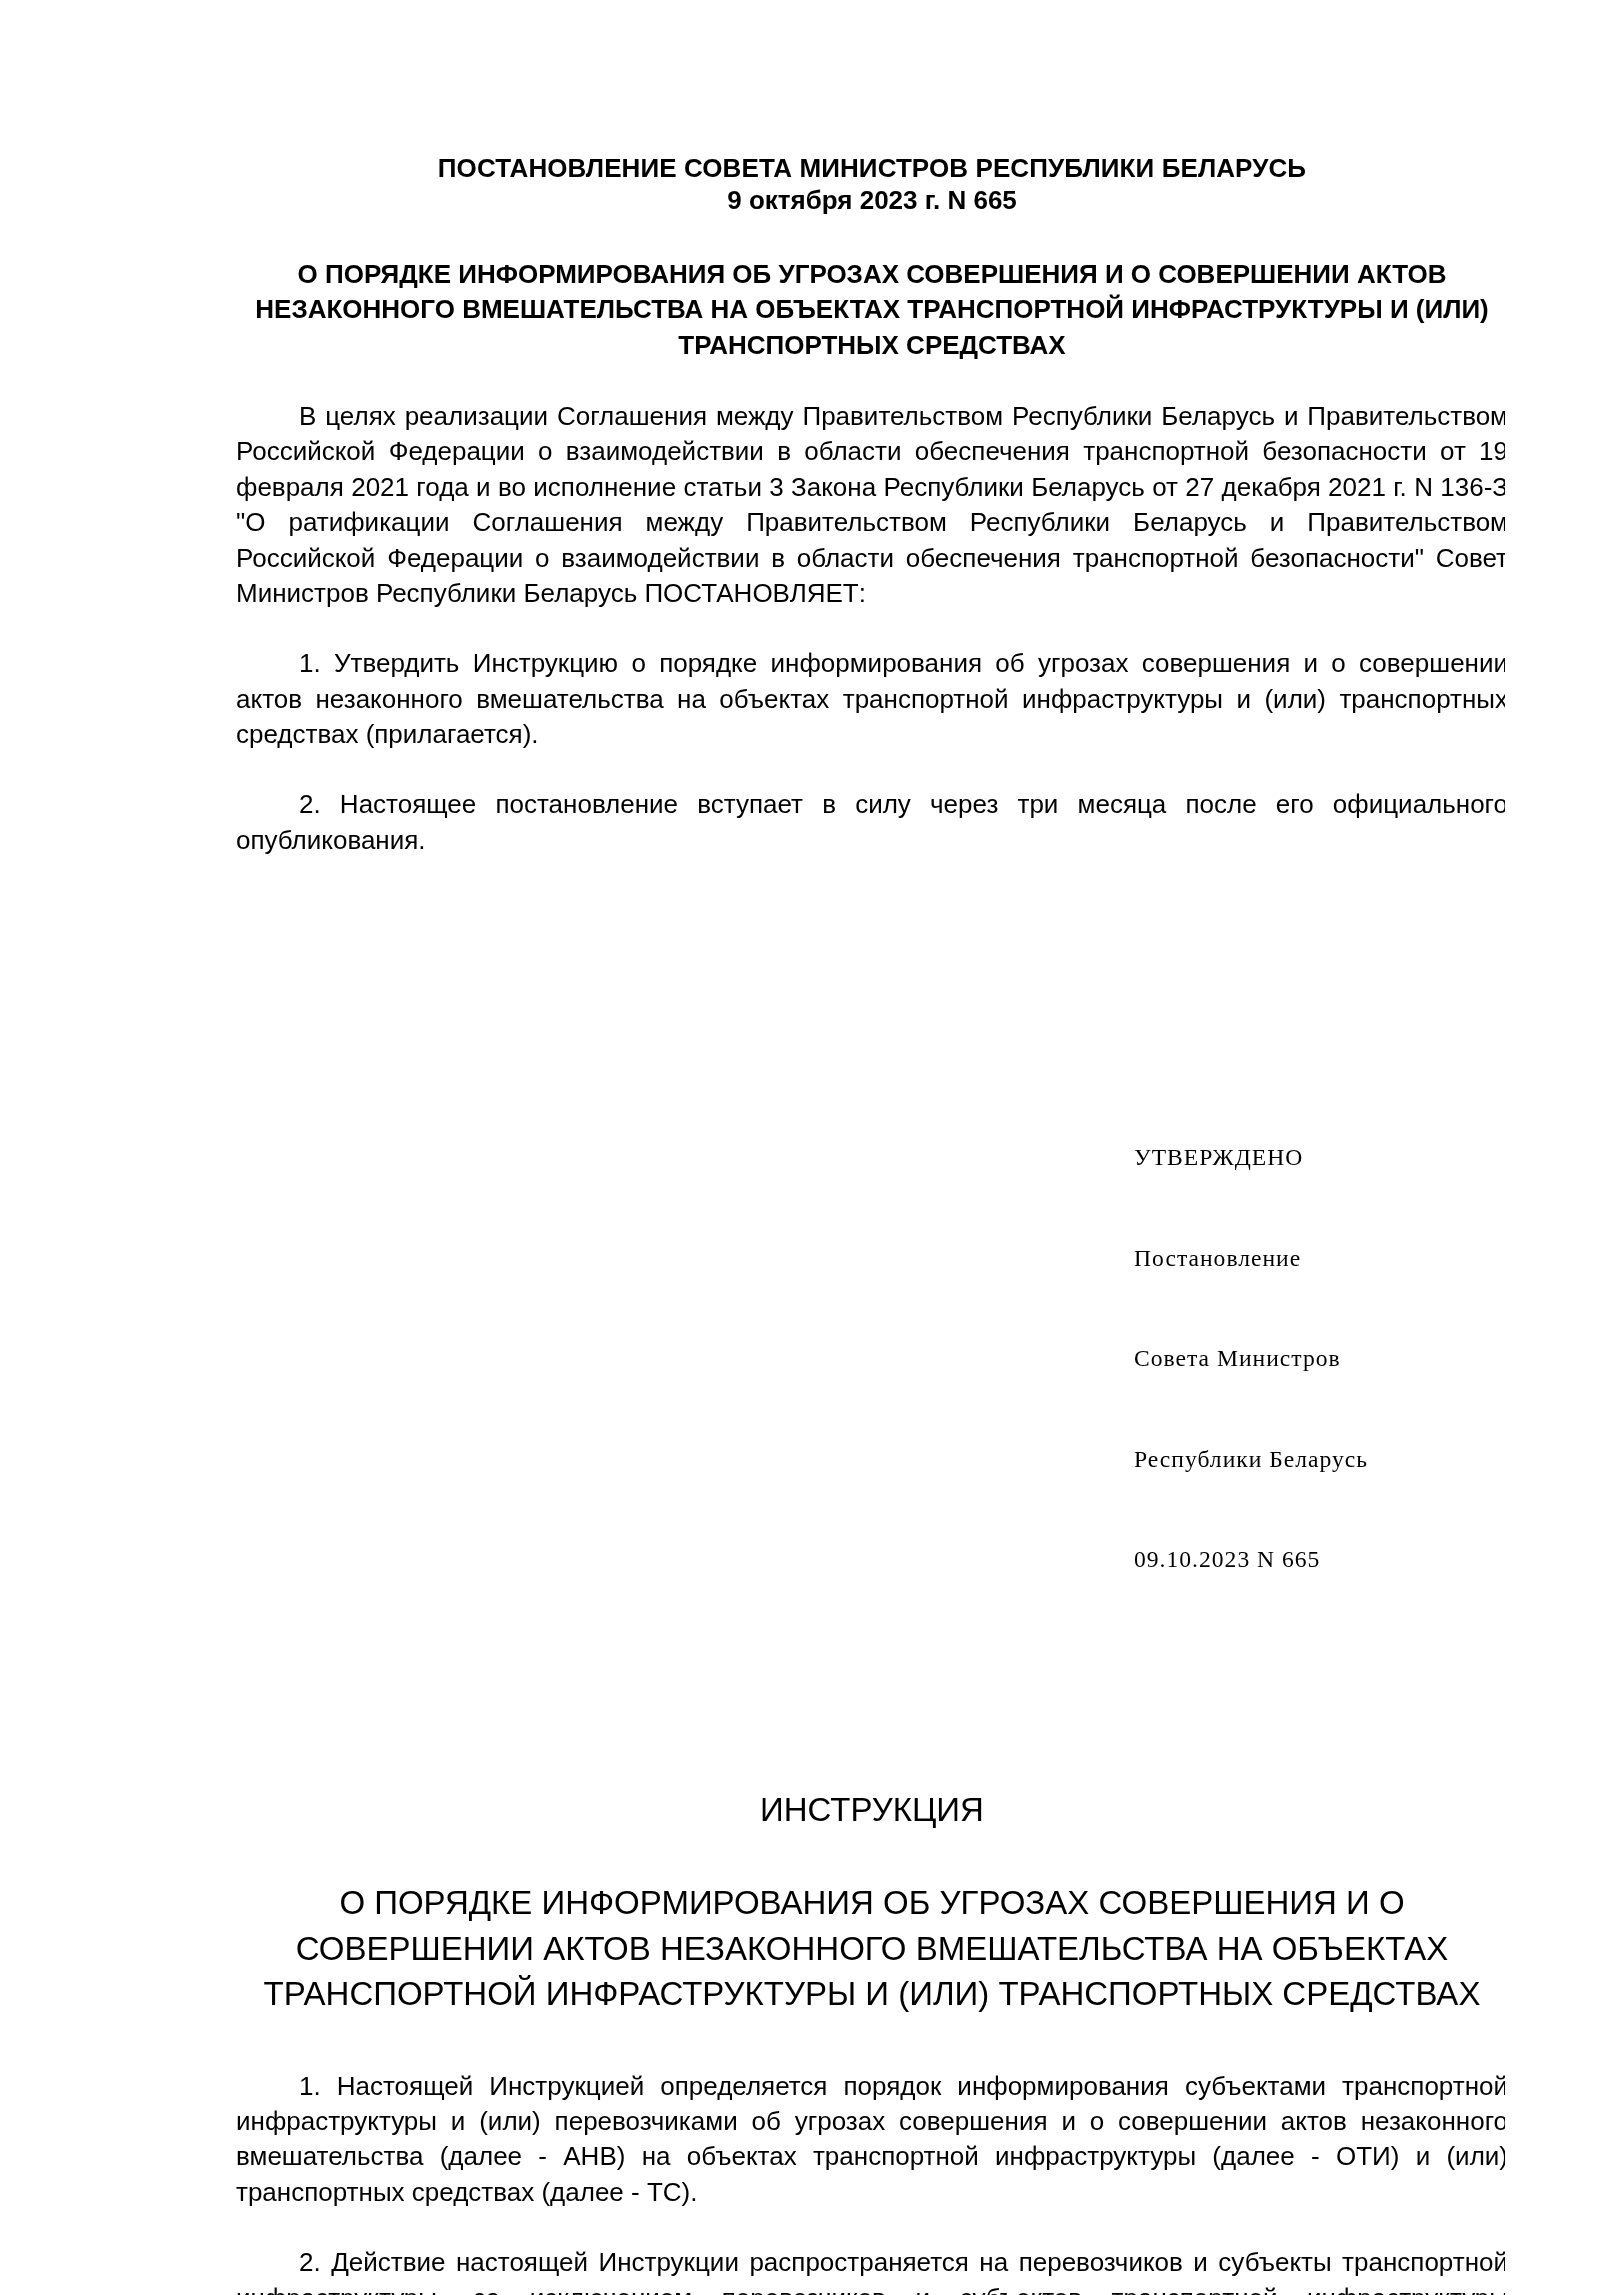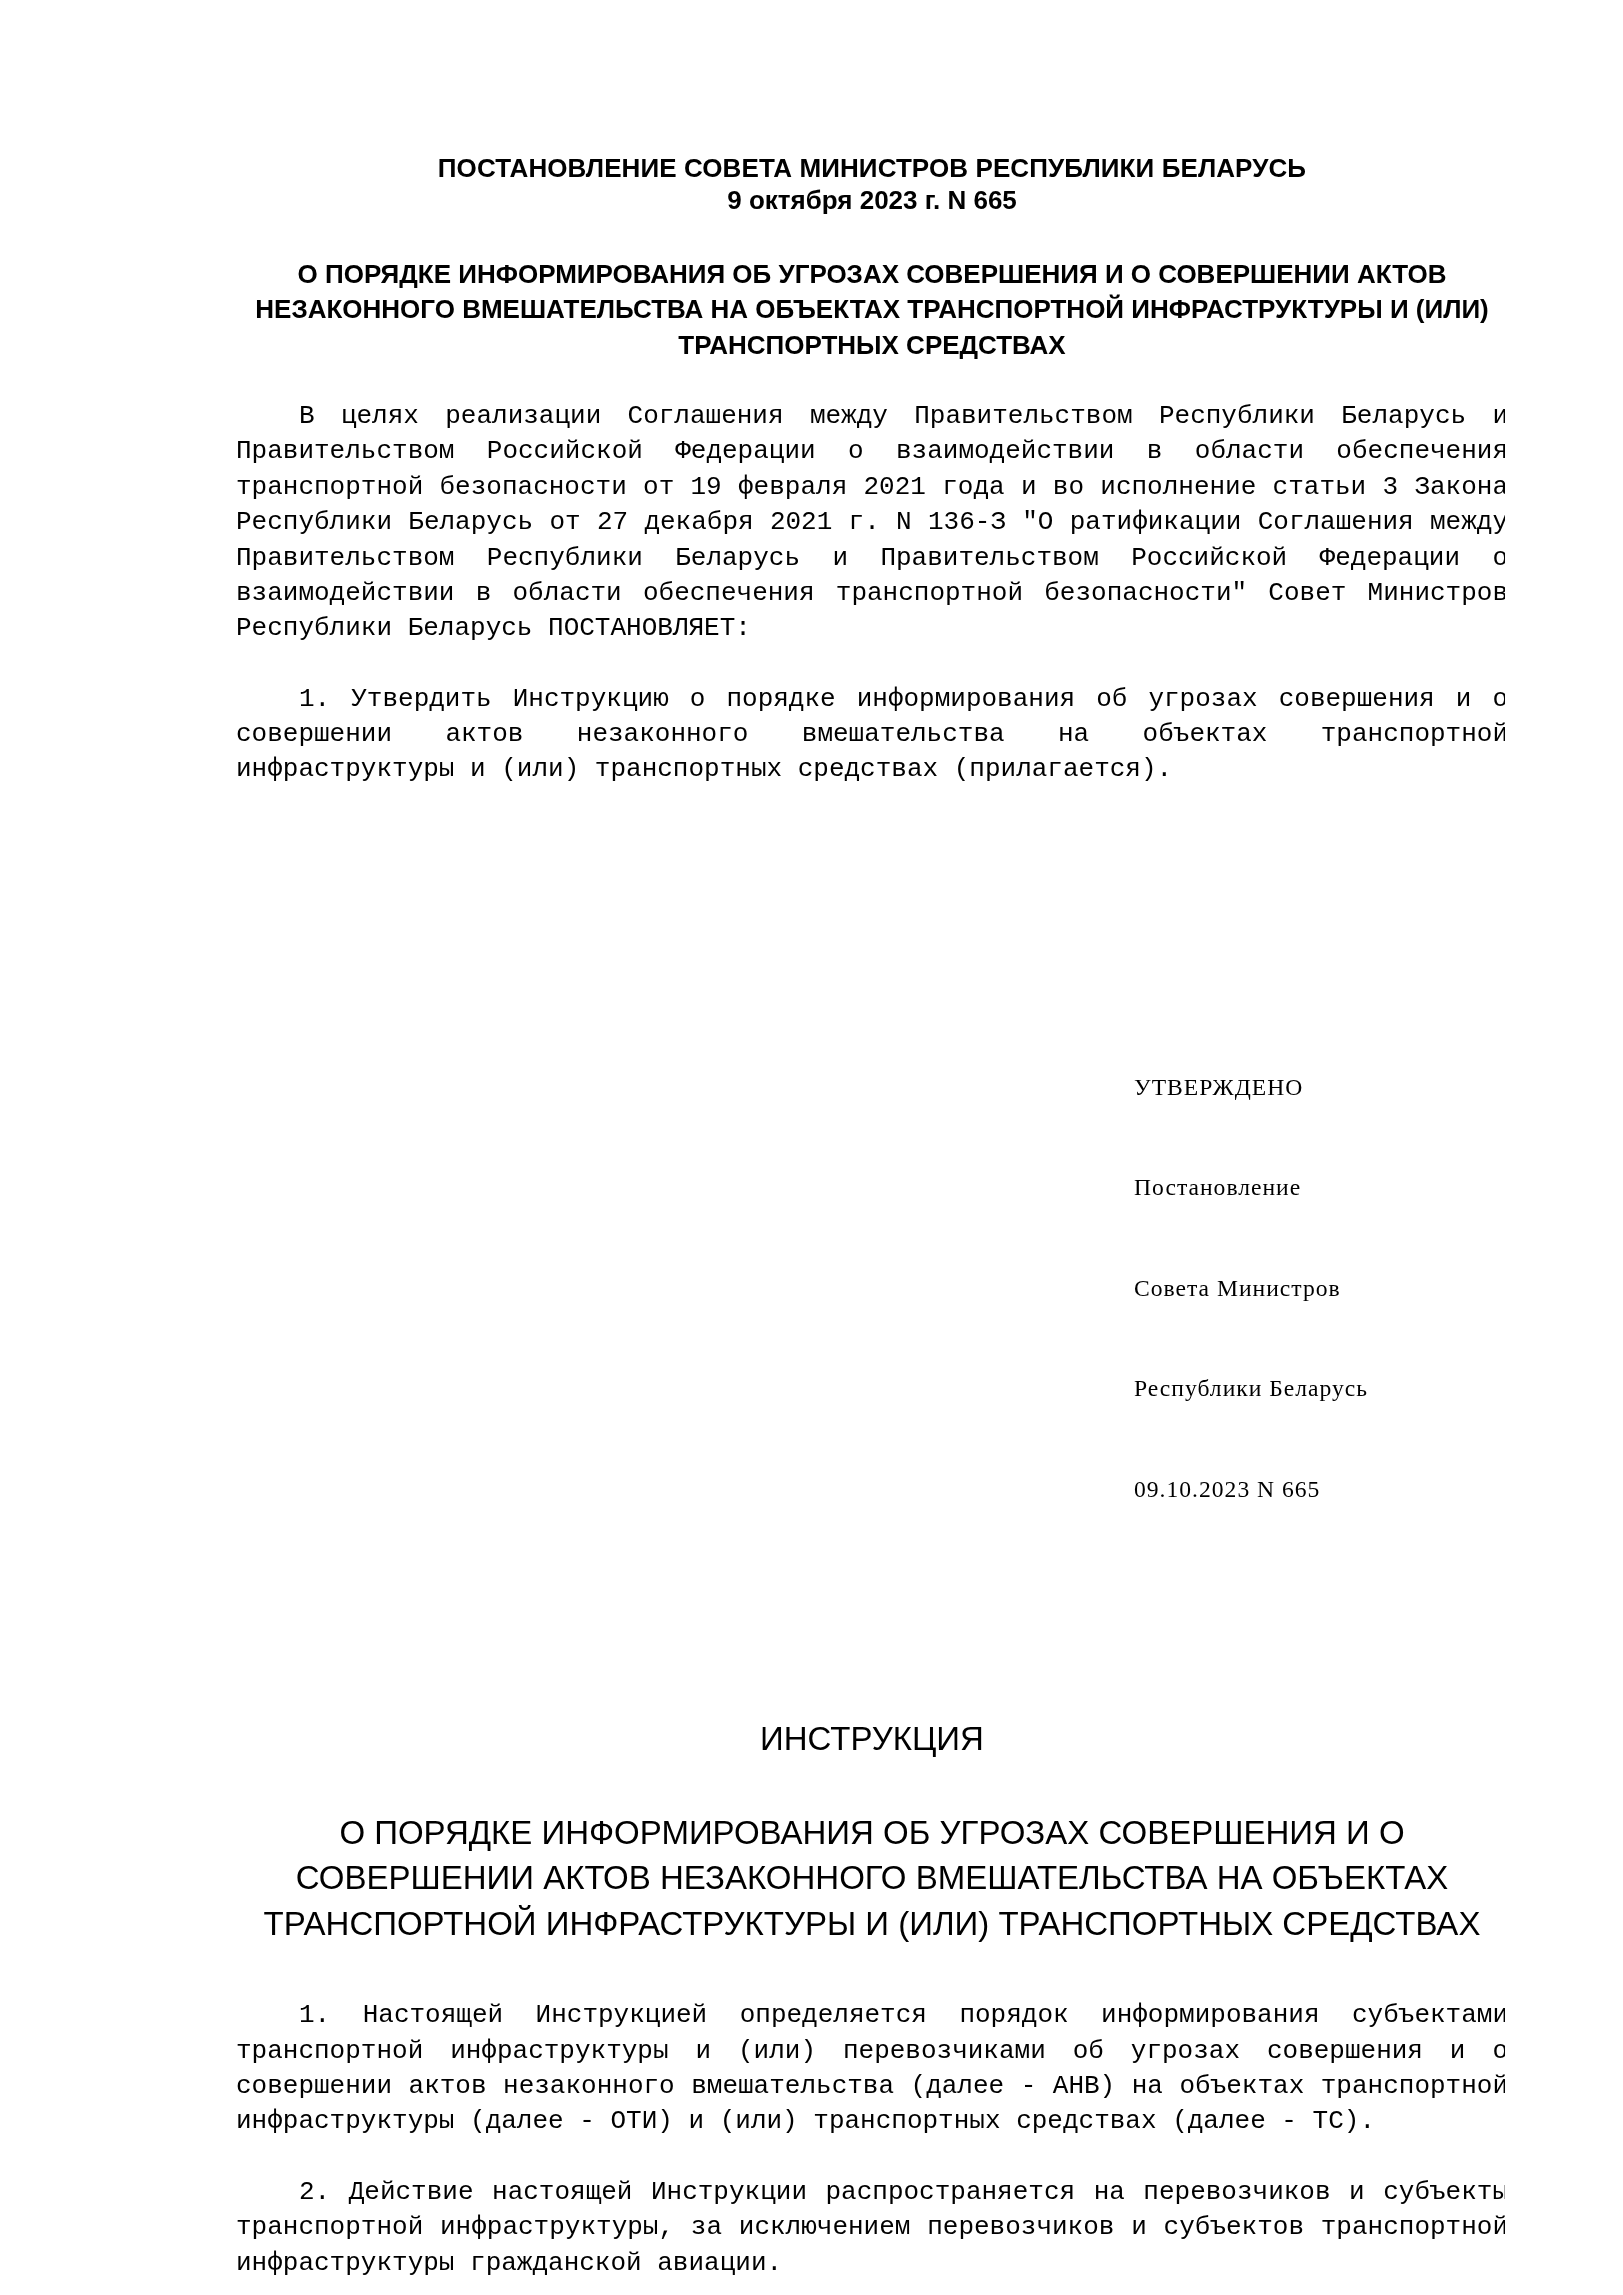--- a/index.html
+++ b/index.html
@@ -58,21 +58,20 @@
 
   
   p.body-par {
     font-size: 26px;
     line-height: 1.36;
     text-align: justify;
     text-indent: 63px;
     margin: 0;
     padding-top: 35px;
     hyphens: none;
-    font-family: Liberation Mono, monospace;
   }
   p.signature {
     font-size: 26px;
     line-height: 1.36;
     text-align: left;
     text-indent: 0;
     margin: 0;
     padding-top: 41px;
   }
 
@@ -109,20 +108,21 @@
     <div class="doc-title">ПОСТАНОВЛЕНИЕ СОВЕТА МИНИСТРОВ РЕСПУБЛИКИ БЕЛАРУСЬ</div>
 
     <div class="doc-date">9 октября 2023 г. N 665</div>
 
     <div class="doc-subject">О ПОРЯДКЕ ИНФОРМИРОВАНИЯ ОБ УГРОЗАХ СОВЕРШЕНИЯ И О СОВЕРШЕНИИ АКТОВ НЕЗАКОННОГО ВМЕШАТЕЛЬСТВА НА ОБЪЕКТАХ ТРАНСПОРТНОЙ ИНФРАСТРУКТУРЫ И (ИЛИ) ТРАНСПОРТНЫХ СРЕДСТВАХ</div>
 
     <p class="body-par">В целях реализации Соглашения между Правительством Республики Беларусь и Правительством Российской Федерации о взаимодействии в области обеспечения транспортной безопасности от 19 февраля 2021 года и во исполнение статьи 3 Закона Республики Беларусь от 27 декабря 2021 г. N 136-З "О ратификации Соглашения между Правительством Республики Беларусь и Правительством Российской Федерации о взаимодействии в области обеспечения транспортной безопасности" Совет Министров Республики Беларусь ПОСТАНОВЛЯЕТ:</p>
 
     <p class="body-par">1. Утвердить Инструкцию о порядке информирования об угрозах совершения и о совершении актов незаконного вмешательства на объектах транспортной инфраструктуры и (или) транспортных средствах (прилагается).</p>
 
+    <p class="body-par">2. Настоящее постановление вступает в силу через три месяца после его официального опубликования.</p>
 
 
     <div class="approval-wrap">
       <div class="approval-block">
         <span class="approval-line">УТВЕРЖДЕНО</span>
         <span class="approval-line">Постановление</span>
         <span class="approval-line">Совета Министров</span>
         <span class="approval-line">Республики Беларусь</span>
         <span class="approval-line">09.10.2023 N 665</span>
       </div>

